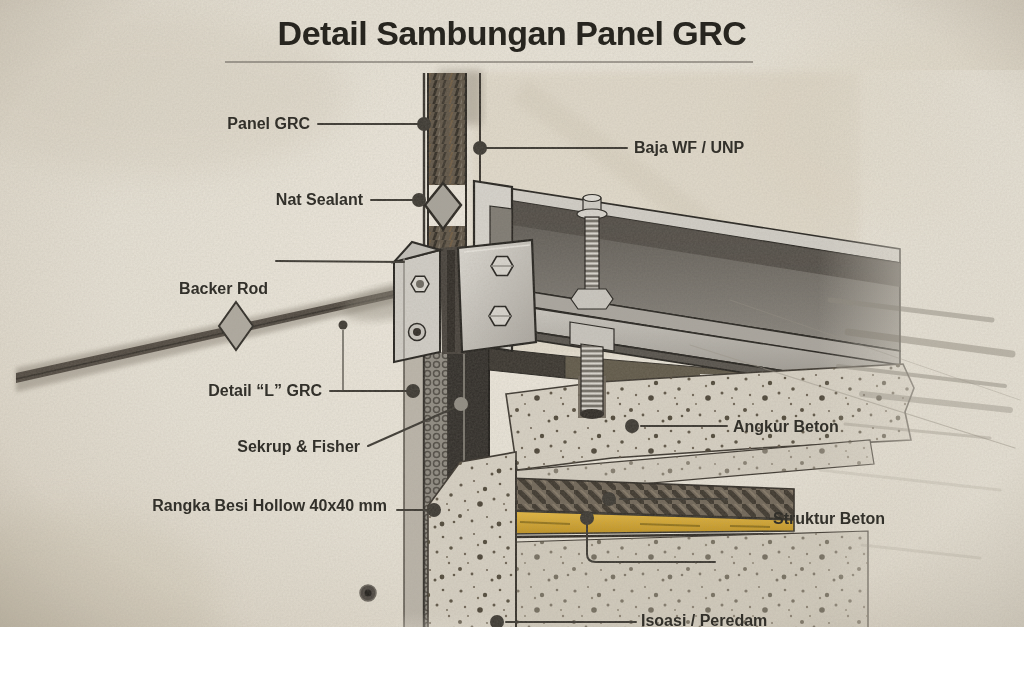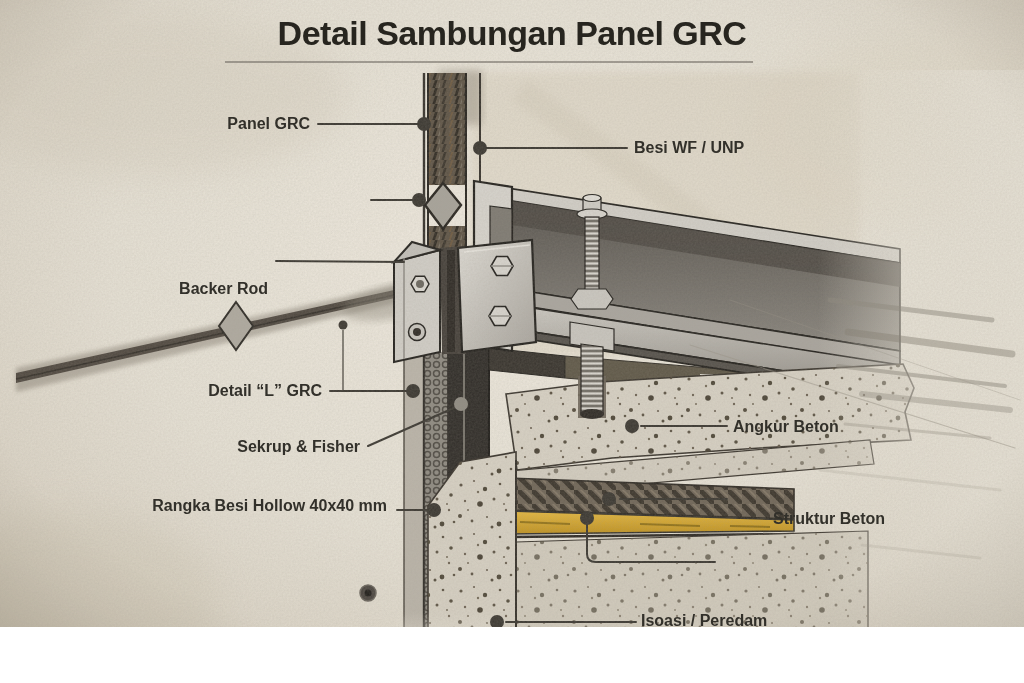--- a/index.html
+++ b/index.html
@@ -287,21 +287,22 @@
     </g>
 
     <rect width="1024" height="683" fill="url(#vig)"></rect>
     <rect width="1024" height="683" filter="url(#grain)" opacity="0.9"></rect>
   </svg>
 
   <div class="title">Detail Sambungan Panel GRC</div>
   <div class="title-rule"></div>
 
   <div class="lbl lbl-panel">Panel GRC</div>
+  <div class="lbl lbl-nat">Nat Sealant</div>
   <div class="lbl lbl-backer">Backer Rod</div>
   <div class="lbl lbl-bracket">Detail “L” GRC</div>
   <div class="lbl lbl-sekrup">Sekrup &amp; Fisher</div>
   <div class="lbl lbl-rangka">Rangka Besi Hollow 40x40 mm</div>
-  <div class="lbl lbl-plat">Besi WF / UNP</div>
+  <div class="lbl lbl-plat">Baja WF / UNP</div>
   <div class="lbl lbl-angkur">Angkur Beton</div>
   <div class="lbl lbl-struktur">Struktur Beton</div>
   <div class="lbl lbl-isoasi">Isoasi / Peredam</div>
 </div>
 
 </body></html>

